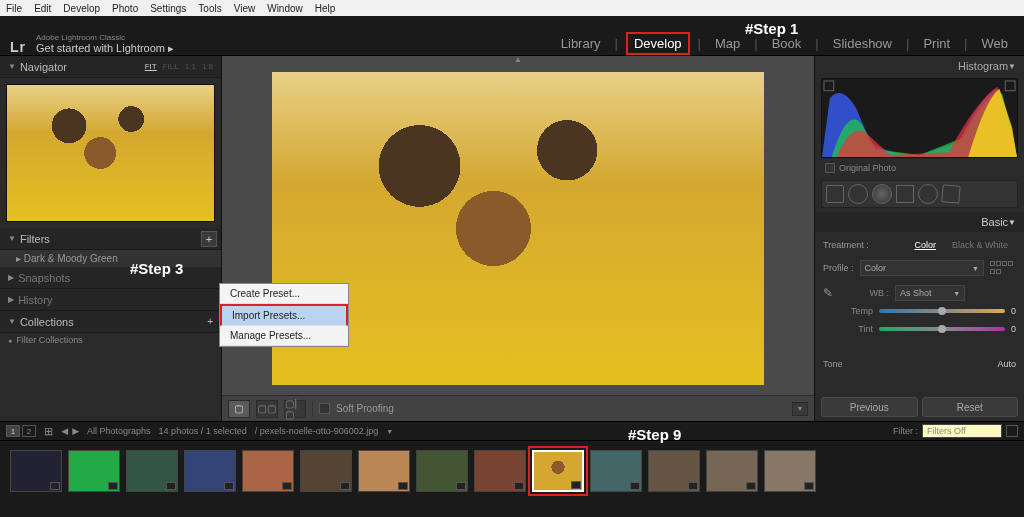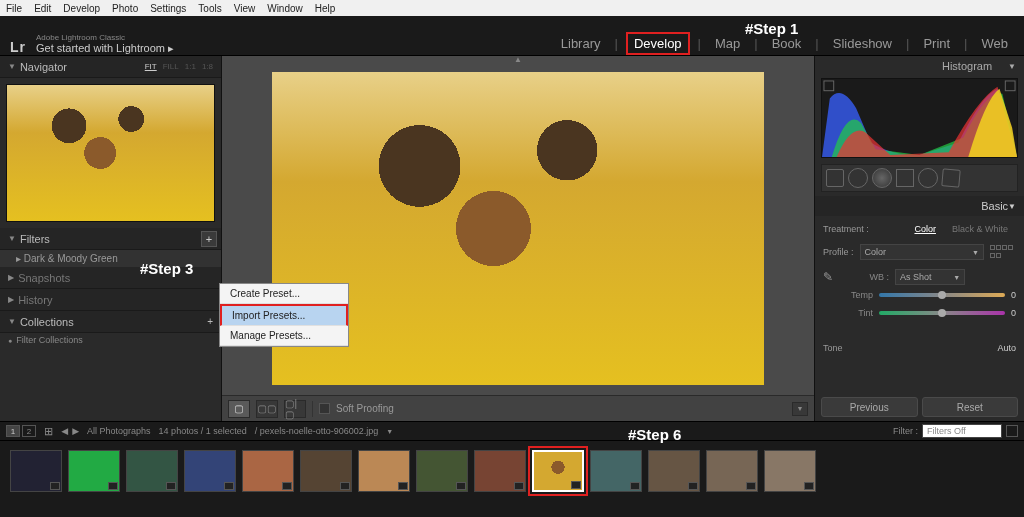--- a/index.html
+++ b/index.html
@@ -34,21 +34,21 @@
 .center{flex:1;background:#4a4a4a;display:flex;flex-direction:column;position:relative}
 .centertop{height:6px;display:flex;justify-content:center;align-items:center;color:#888;font-size:8px}
 .canvas{flex:1;margin:10px 50px;background:#333;position:relative;overflow:hidden}
 .bottombar{height:26px;background:#424242;border-top:1px solid #2a2a2a;display:flex;align-items:center;padding:0 6px;gap:6px}
 .toolbtn{width:22px;height:18px;background:#383838;border:1px solid #2a2a2a;display:flex;align-items:center;justify-content:center;font-size:10px;color:#888}
 .toolbtn.on{background:#5a5a5a;color:#ddd}
 .chk{width:11px;height:11px;background:#333;border:1px solid #555}
 .bottombar .lbl{font-size:10px;color:#999}
 .bottombar .dd{margin-left:auto;width:16px;height:14px;background:#383838;border:1px solid #2a2a2a;font-size:7px;color:#888;display:flex;align-items:center;justify-content:center}
 .rightpanel{width:210px;background:#2a2a2a;border-left:1px solid #111;display:flex;flex-direction:column}
-.histhdr{height:20px;display:flex;align-items:center;justify-content:flex-end;padding:8px 8px;font-size:11px;color:#aaa;gap:16px}
+.histhdr{height:20px;display:flex;align-items:center;justify-content:flex-end;padding:8px 8px;font-size:11px;color:#aaa;gap:0}
 .histogram{height:80px;margin:2px 6px;background:#1a1a1a;border:1px solid #111;position:relative;overflow:hidden}
 .histogram svg{width:100%;height:100%}
 .origphoto{padding:3px 10px;font-size:9px;color:#888;display:flex;align-items:center;gap:4px}
 .toolstrip{height:28px;margin:4px 6px;background:#333;border:1px solid #222;display:flex;align-items:center;gap:4px;padding:0 4px}
 .tcircle{width:20px;height:20px;border:1px solid #666;border-radius:50%}
 .tsquare{width:18px;height:18px;border:1px solid #666}
 .basichdr{height:20px;display:flex;align-items:center;justify-content:flex-end;padding:0 8px;font-size:11px;color:#ccc;gap:0;background:#252525}
 .basicbody{padding:4px 8px;font-size:9px;color:#999}
 .row{display:flex;align-items:center;height:18px;gap:6px}
 .row .lbl{width:50px;text-align:right;color:#888}
@@ -67,21 +67,21 @@
 .btnrow2{display:flex;gap:4px;padding:4px 6px}
 .contextmenu{position:absolute;left:219px;top:283px;width:130px;background:#f4f4f4;border:1px solid #888;z-index:40;font-size:10px;color:#222}
 .contextmenu .mi{padding:4px 10px;border-bottom:1px solid #e0e0e0;cursor:default}
 .contextmenu .mi.hl{background:#b8d4f0}
 .filmstriphdr{height:20px;background:#1a1a1a;border-top:1px solid #000;border-bottom:1px solid #000;display:flex;align-items:center;padding:0 6px;font-size:9px;color:#888;gap:8px}
 .gridsel{display:flex;gap:2px}
 .gridsel .g{width:14px;height:12px;border:1px solid #555;font-size:8px;display:flex;align-items:center;justify-content:center;color:#888}
 .gridsel .g.on{background:#444;color:#ccc}
 .navarrows{display:flex;gap:4px;font-size:9px}
 .filterdd{margin-left:auto;display:flex;align-items:center;gap:4px}
-.filtersel{width:80px;height:14px;background:#ffffff;border:1px solid #444;padding:0 4px;display:flex;align-items:center}
+.filtersel{width:80px;height:14px;background:#fef9c3;border:1px solid #444;padding:0 4px;display:flex;align-items:center}
 .lock{width:12px;height:12px;border:1px solid #555}
 .filmstrip{height:60px;background:#1a1a1a;display:flex;align-items:center;padding:0 10px;gap:6px;overflow:hidden}
 .thumb{width:52px;height:42px;background:#333;border:1px solid #444;position:relative;flex-shrink:0}
 .thumb.sel{border:2px solid #fff}
 .thumb .corner{position:absolute;bottom:1px;right:1px;width:10px;height:8px;background:#222;border:1px solid #555}
 .sunflower{background:radial-gradient(circle at 30% 30%,#4a3520 10%,transparent 10%),radial-gradient(circle at 60% 25%,#4a3520 8%,transparent 8%),radial-gradient(circle at 45% 50%,#8b5a2b 12%,transparent 12%),linear-gradient(180deg,#e8d088 0%,#d4a830 35%,#e5c020 100%);background-size:cover}
 </style>
 </head>
 <body>
 
@@ -114,22 +114,22 @@
       <span class="sep">|</span>
     <span class="mod">Slideshow</span>
       <span class="sep">|</span>
     <span class="mod">Print</span>
       <span class="sep">|</span>
     <span class="mod">Web</span>
   </div>
 </div>
 
 <div class="annotation" style="top:20px;left:745px">#Step 1</div>
-<div class="annotation" style="top:426px;left:628px">#Step 6</div>
-<div class="annotation" style="top:260px;left:140px">#Step 3</div>
+<div class="annotation" style="top:426px;left:628px">#Step 9</div>
+<div class="annotation" style="top:260px;left:130px">#Step 3</div>
 
 <div class="main">
   <div class="leftpanel">
     <div class="panelhdr">
       <span class="tri">▼</span>
       <span>Navigator</span>
       <span class="navopts">
         <span class="on">FIT</span>
         <span>FILL</span>
         <span>1:1</span>
@@ -183,20 +183,24 @@
     <div class="histogram">
       <svg viewBox="0 0 200 80" preserveAspectRatio="none">
         <path d="M0,80 L8,20 Q20,5 35,30 L50,65 Q70,78 100,78 L140,65 Q165,15 180,10 L195,60 L200,80 Z" fill="#3355dd" opacity="0.9"></path>
         <path d="M10,80 Q25,30 40,45 L55,72 L100,78 L145,60 Q170,10 185,15 L200,80 Z" fill="#22cc44" opacity="0.7"></path>
         <path d="M15,80 Q30,45 45,55 L70,78 L130,75 Q160,20 180,8 L200,80 Z" fill="#ee3333" opacity="0.7"></path>
         <path d="M150,80 Q168,20 182,10 L195,50 L200,80 Z" fill="#eecc22" opacity="0.9"></path>
         <rect x="2" y="2" width="10" height="10" fill="none" stroke="#666"></rect>
         <rect x="188" y="2" width="10" height="10" fill="none" stroke="#666"></rect>
       </svg>
     </div>
+    <div class="origphoto">
+      <span class="chk" style="width:10px;height:10px"></span>
+        <span>Original Photo</span>
+    </div>
     <div class="toolstrip">
       <div class="tsquare" style="border-radius:2px"></div>
       <div class="tcircle"></div>
       <div class="tcircle" style="background:radial-gradient(#666,#333)"></div>
       <div class="tsquare"></div>
       <div class="tcircle"></div>
       <div class="tsquare" style="border-radius:2px;transform:rotate(5deg)"></div>
     </div>
     <div class="basichdr">
       <span>Basic</span>

